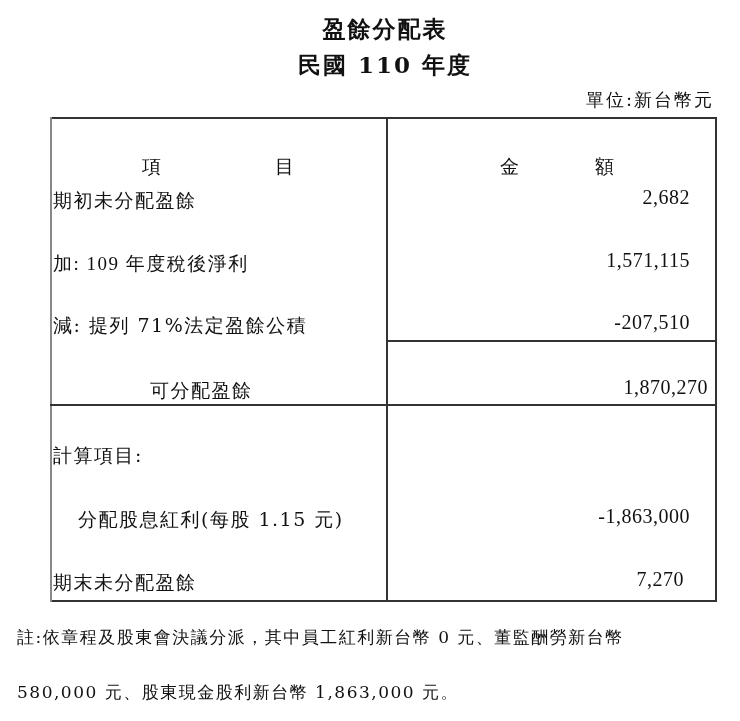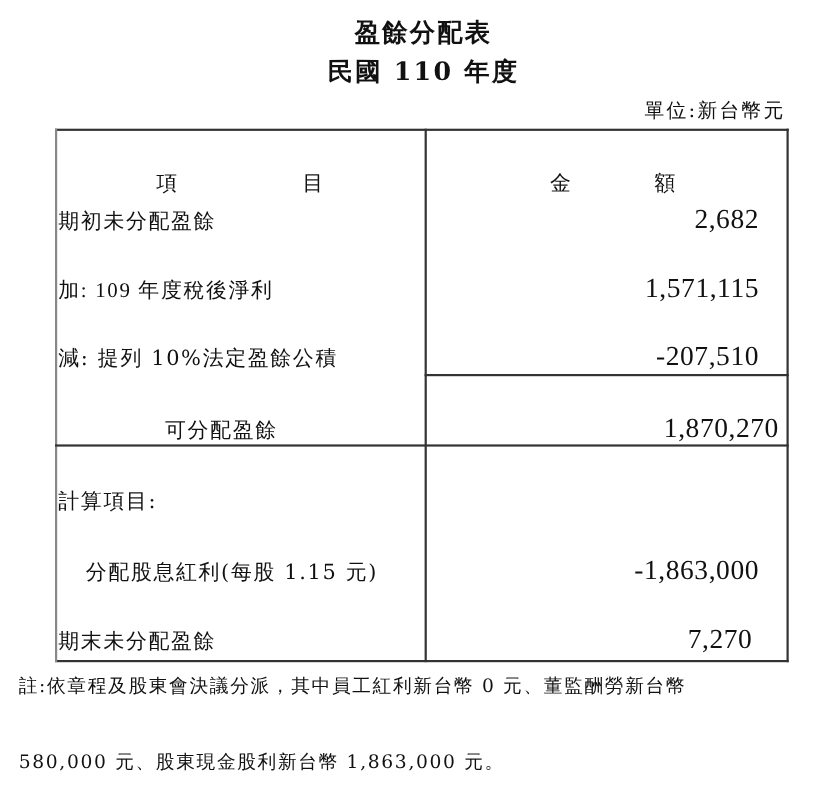--- a/index.html
+++ b/index.html
@@ -16,21 +16,21 @@
   #title1 { top: 14px; }
   #title2 { top: 50px; }
   #unit { top: 88px; right: 26px; font-size: 18px; letter-spacing: 2px; }
 
   
   .line { position: absolute; background: #333333; }
   .vline { width: 1.5px; }
   .hline { height: 1.5px; }
 
   .cell { position: absolute; font-size: 19px; white-space: nowrap; letter-spacing: 1.5px; }
-  .num { font-family: "Liberation Serif", "DejaVu Serif", serif; font-size: 25px; letter-spacing: 0.5px; text-align: center; }
+  .num { font-family: "Liberation Serif", "DejaVu Serif", serif; font-size: 20px; letter-spacing: 0.5px; text-align: center; }
 
   .note { font-size: 17px; letter-spacing: 1.5px; left: 17px; }
 </style>
 </head>
 <body>
 
 <div>
 
   <div class="abs title" id="title1">盈餘分配表</div>
   <div class="abs title" id="title2">民國 110 年度</div>
@@ -52,37 +52,37 @@
 
     <div>
       <div class="cell" style="left:53px; top:188px;">期初未分配盈餘</div>
       <div class="cell num" style="right:50px; top:186px;">2,682</div>
     </div>
     <div>
       <div class="cell" style="left:53px; top:251px;font-family:Liberation Serif, serif;">加: 109 年度稅後淨利</div>
       <div class="cell num" style="right:50px; top:249px;">1,571,115</div>
     </div>
     <div>
-      <div class="cell" style="left:53px; top:313px;">減: 提列 10%法定盈餘公積</div>
+      <div class="cell" style="left:53px; top:313px;">減: 提列 71%法定盈餘公積</div>
       <div class="cell num" style="right:50px; top:311px;">-207,510</div>
     </div>
     <div>
       <div class="cell" style="left:150px; top:378px;">可分配盈餘</div>
       <div class="cell num" style="right:32px; top:376px;">1,870,270</div>
     </div>
     <div>
       <div class="cell" style="left:53px; top:443px;text-align:center;">計算項目:</div>
       <div class="cell num" style="right:50px; top:441px;"></div>
     </div>
     <div>
       <div class="cell" style="left:78px; top:507px;">分配股息紅利(每股 1.15 元)</div>
       <div class="cell num" style="right:50px; top:505px;">-1,863,000</div>
     </div>
     <div>
       <div class="cell" style="left:53px; top:570px;">期末未分配盈餘</div>
       <div class="cell num" style="right:56px; top:568px;">7,270</div>
     </div>
   </div>
 
-  <div class="abs note" style="top:612px;">註:依章程及股東會決議分派，其中員工紅利新台幣 0 元、董監酬勞新台幣</div>
+  <div class="abs note" style="top:626px;">註:依章程及股東會決議分派，其中員工紅利新台幣 0 元、董監酬勞新台幣</div>
   <div class="abs note" style="top:681px;">580,000 元、股東現金股利新台幣 1,863,000 元。</div>
 
 </div>
 
 </body></html>

